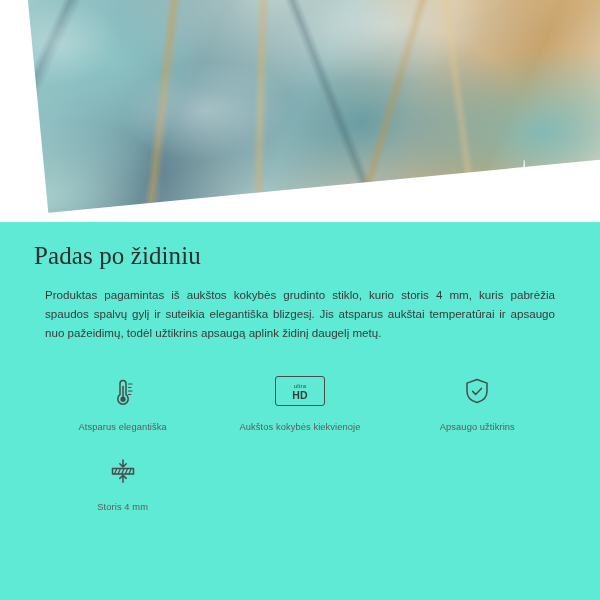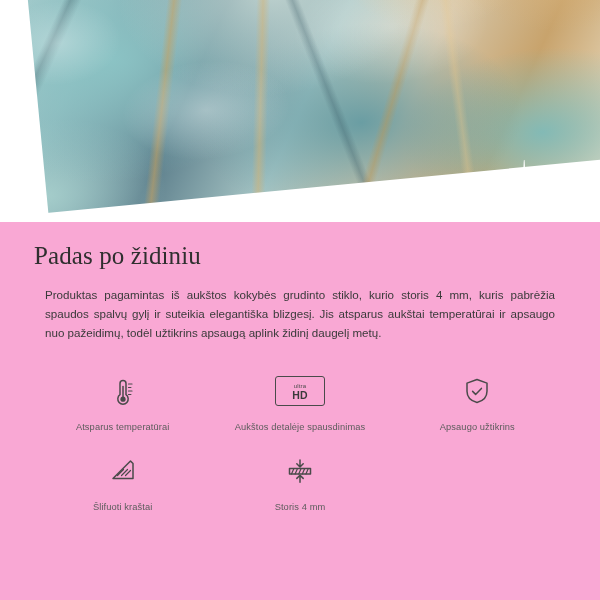--- a/index.html
+++ b/index.html
@@ -10,21 +10,21 @@
     height: 600px;
     background: #ffffff;
     font-family: "Liberation Sans", sans-serif;
     overflow: hidden;
   }
 
   .page {
     position: relative;
     width: 600px;
     height: 600px;
-    background: #f9a8d4;
+    background: #5eead4;
   }
 
   
   .hero {
     position: relative;
     width: 600px;
     height: 222px;
     overflow: hidden;
     background: #ffffff;
   }
@@ -272,53 +272,44 @@
 
       <div class="feature">
         <div class="feature-icon">
           <svg width="40" height="40" viewBox="0 0 40 40">
             <path class="stroke" d="M20 9.5a3 3 0 0 0-3 3v11.2a5.2 5.2 0 1 0 6 0V12.5a3 3 0 0 0-3-3z"></path>
             <path class="stroke" d="M20 15.5v10.2"></path>
             <circle cx="20" cy="28.2" r="2.6" fill="#4a4a4a" stroke="none"></circle>
             <path class="thin" d="M25.5 13h3.5M25.5 16.5h2.4M25.5 20h3.5M25.5 23.5h2.4"></path>
           </svg>
         </div>
-        <div class="feature-label">Atsparus temperatūrai</div>
+        <div class="feature-label">Atsparus elegantiška</div>
       </div>
 
       <div class="feature">
         <div class="feature-icon">
           <div class="ultrahd-box">
             <span class="u1">ultra</span>
             <span class="u2">HD</span>
           </div>
         </div>
-        <div class="feature-label">Aukštos detalėje spausdinimas</div>
+        <div class="feature-label">Aukštos kokybės kiekvienoje</div>
       </div>
 
       <div class="feature">
         <div class="feature-icon">
           <svg width="40" height="40" viewBox="0 0 40 40">
             <path class="stroke" d="M20 8.5l10 3.6v8.2c0 6.2-4.3 9.8-10 11.2-5.7-1.4-10-5-10-11.2v-8.2l10-3.6z"></path>
             <path class="stroke" d="M15.6 20.4l3 3 5.8-6"></path>
           </svg>
         </div>
         <div class="feature-label">Apsaugo užtikrins</div>
       </div>
 
 
-      <div class="feature">
-        <div class="feature-icon">
-          <svg width="40" height="40" viewBox="0 0 40 40">
-            <path class="stroke" d="M10 27.5L27.5 10l2.5 2.5v15H10z"></path>
-            <path class="thin" d="M14.5 24.5l6-6M18.5 24.5l6-6M22.5 24.5l5-5"></path>
-          </svg>
-        </div>
-        <div class="feature-label">Šlifuoti kraštai</div>
-      </div>
 
       <div class="feature">
         <div class="feature-icon">
           <svg width="40" height="40" viewBox="0 0 40 40">
             <path class="stroke" d="M20 9v6.6M16.8 12.8L20 16l3.2-3.2"></path>
             <rect class="stroke" x="9.5" y="17.5" width="21" height="5.4"></rect>
             <path class="thin" d="M11.5 22.9l2.4-5.4M15.1 22.9l2.4-5.4M18.7 22.9l2.4-5.4M22.3 22.9l2.4-5.4M25.9 22.9l2.4-5.4"></path>
             <path class="stroke" d="M20 31.2v-6.6M16.8 27.4L20 24.2l3.2 3.2"></path>
           </svg>
         </div>

